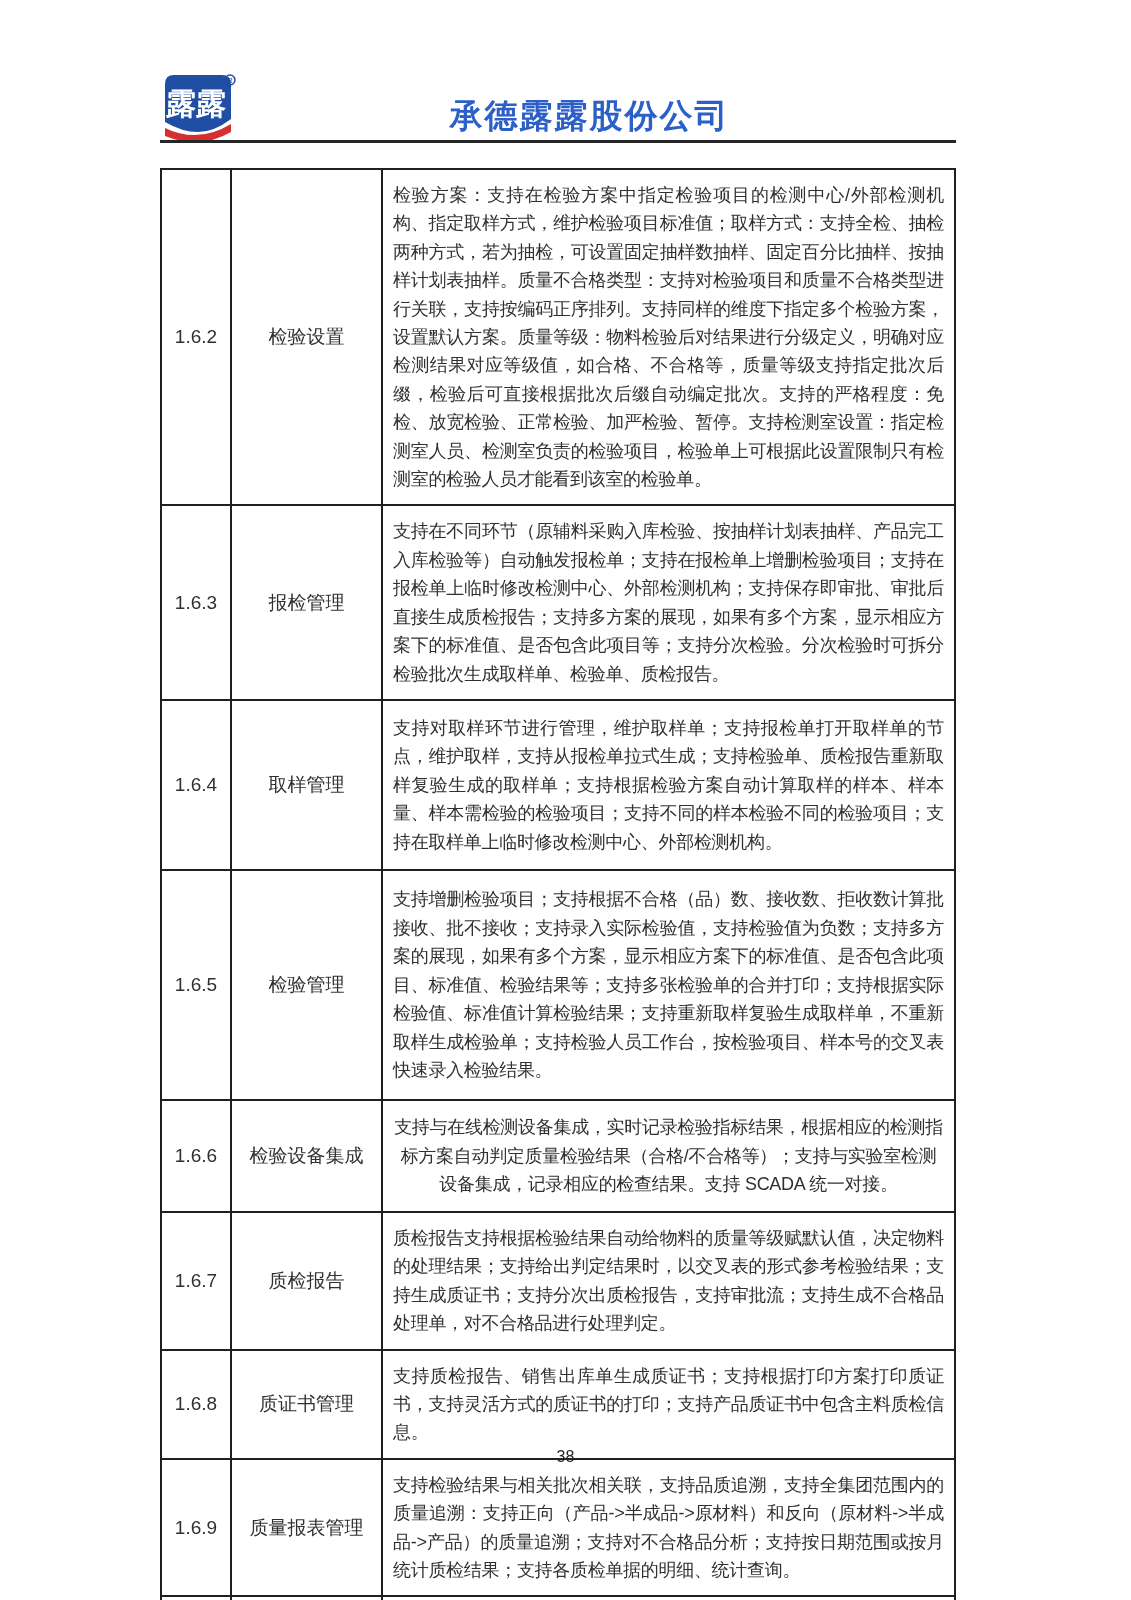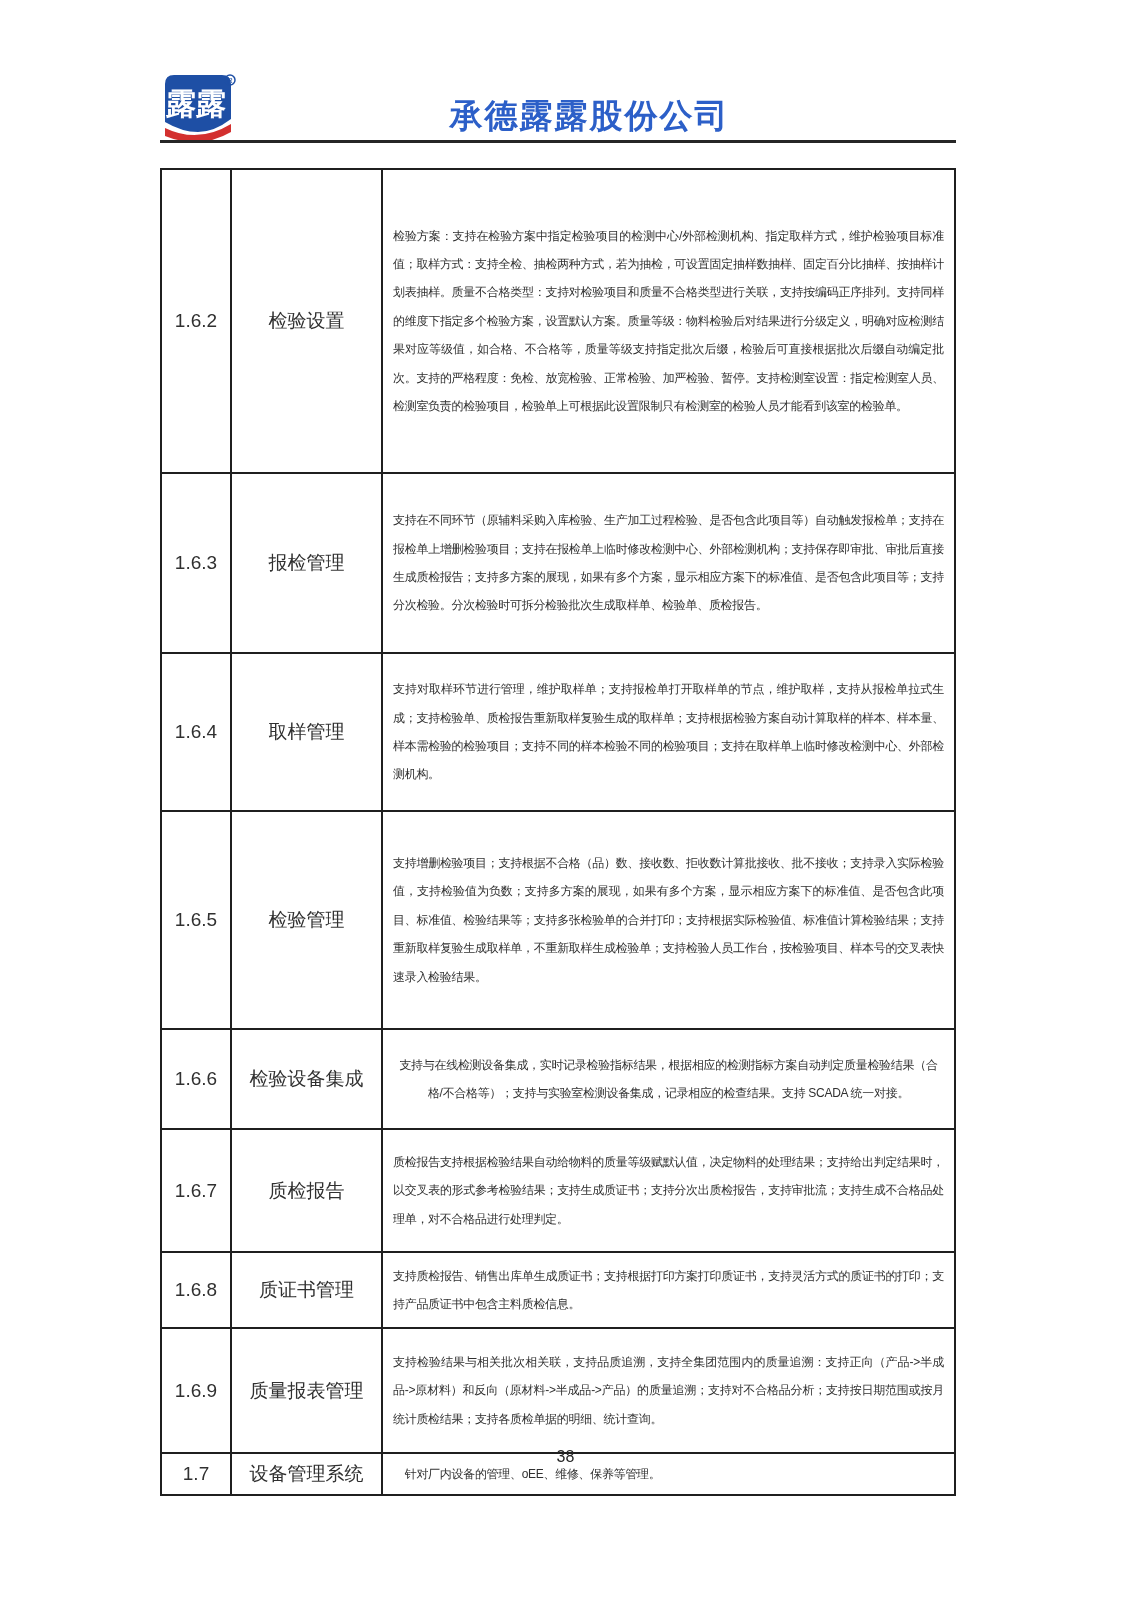--- a/index.html
+++ b/index.html
@@ -13,22 +13,22 @@
   .header-rule{position:absolute;left:160px;top:140px;width:796px;height:3px;
       background:#262626;}
 
   
   table.features{position:absolute;left:160px;top:168px;width:796px;
       border-collapse:collapse;table-layout:fixed;}
   table.features td{border:2px solid #1f1f1f;vertical-align:middle;
       color:#303030;background:#ffffff;}
   td.col-id{width:66px;text-align:center;font-size:19px;}
   td.col-name{width:141px;text-align:center;font-size:19px;padding:0 4px;margin-top:27px;}
-  td.col-desc{font-size:12px;line-height:28.4px;text-align:justify;
-      padding:5px 10px;letter-spacing:-0.3px;margin-top:16px;}
+  td.col-desc{font-size:18px;line-height:28.4px;text-align:justify;
+      padding:11px 10px;letter-spacing:-0.3px;margin-top:16px;}
   
   tr:nth-child(1) td{height:292px;}
   tr:nth-child(2) td{height:168px;}
   tr:nth-child(3) td{height:146px;}
   tr:nth-child(4) td{height:206px;}
   tr:nth-child(5) td{height:88px;text-align:center;}
   tr:nth-child(6) td{height:111px;}
   tr:nth-child(7) td{height:64px;}
   tr:nth-child(8) td{height:113px;}
   tr:nth-child(9) td{height:30px;}
@@ -58,21 +58,21 @@
   <tbody>
   <tr>
     <td class="col-id">1.6.2</td>
     <td class="col-name">检验设置</td>
     <td class="col-desc">检验方案：支持在检验方案中指定检验项目的检测中心/外部检测机构、指定取样方式，维护检验项目标准值；取样方式：支持全检、抽检两种方式，若为抽检，可设置固定抽样数抽样、固定百分比抽样、按抽样计划表抽样。质量不合格类型：支持对检验项目和质量不合格类型进行关联，支持按编码正序排列。支持同样的维度下指定多个检验方案，设置默认方案。质量等级：物料检验后对结果进行分级定义，明确对应检测结果对应等级值，如合格、不合格等，质量等级支持指定批次后缀，检验后可直接根据批次后缀自动编定批次。支持的严格程度：免检、放宽检验、正常检验、加严检验、暂停。支持检测室设置：指定检测室人员、检测室负责的检验项目，检验单上可根据此设置限制只有检测室的检验人员才能看到该室的检验单。</td>
   </tr>
 
   <tr>
     <td class="col-id">1.6.3</td>
     <td class="col-name">报检管理</td>
-    <td class="col-desc">支持在不同环节（原辅料采购入库检验、生产加工过程检验、是否包含此项目等）自动触发报检单；支持在报检单上增删检验项目；支持在报检单上临时修改检测中心、外部检测机构；支持保存即审批、审批后直接生成质检报告；支持多方案的展现，如果有多个方案，显示相应方案下的标准值、是否包含此项目等；支持分次检验。分次检验时可拆分检验批次生成取样单、检验单、质检报告。</td>
+    <td class="col-desc">支持在不同环节（原辅料采购入库检验、按抽样计划表抽样、产品完工入库检验等）自动触发报检单；支持在报检单上增删检验项目；支持在报检单上临时修改检测中心、外部检测机构；支持保存即审批、审批后直接生成质检报告；支持多方案的展现，如果有多个方案，显示相应方案下的标准值、是否包含此项目等；支持分次检验。分次检验时可拆分检验批次生成取样单、检验单、质检报告。</td>
   </tr>
 
   <tr>
     <td class="col-id">1.6.4</td>
     <td class="col-name">取样管理</td>
     <td class="col-desc">支持对取样环节进行管理，维护取样单；支持报检单打开取样单的节点，维护取样，支持从报检单拉式生成；支持检验单、质检报告重新取样复验生成的取样单；支持根据检验方案自动计算取样的样本、样本量、样本需检验的检验项目；支持不同的样本检验不同的检验项目；支持在取样单上临时修改检测中心、外部检测机构。</td>
   </tr>
 
   <tr>
     <td class="col-id">1.6.5</td>

